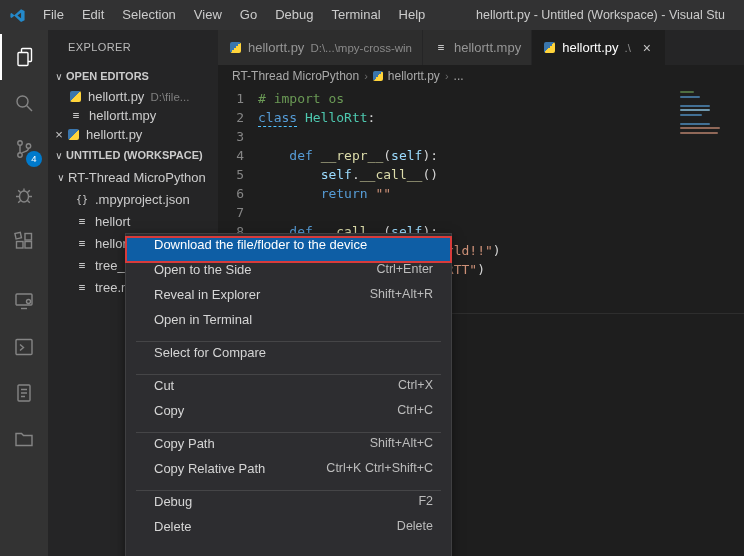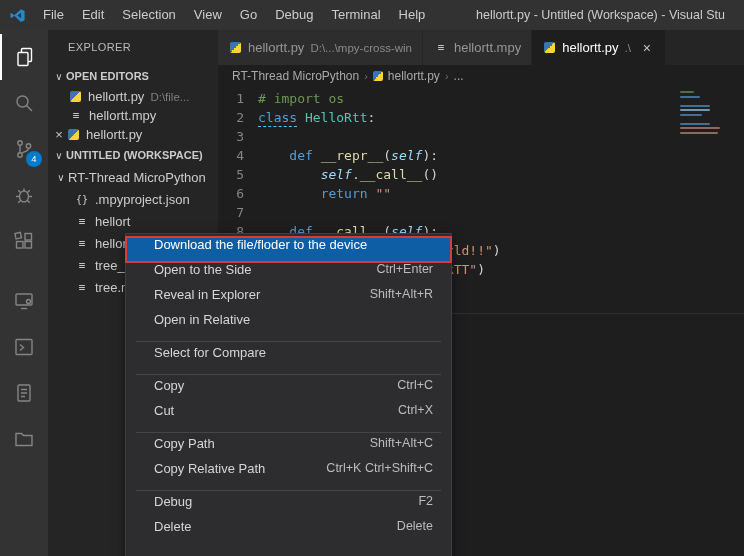--- a/index.html
+++ b/index.html
@@ -57,21 +57,21 @@
   
   .code { flex: 1; position: relative; font-family: "DejaVu Sans Mono", "Liberation Mono", monospace; font-size: 13px; line-height: 19px; padding-top: 2px; overflow: hidden; }
   .cline { display: flex; height: 19px; white-space: pre; }
   .ln { width: 40px; flex: none; text-align: right; padding-right: 14px; color: #858585; }
   .ltext { color: #d4d4d4; }
   .tok-comment { color: #6a9955; }
   .tok-keyword { color: #569cd6; }
   .tok-type { color: #4ec9b0; }
   .tok-function { color: #dcdcaa; }
   .tok-string { color: #ce9178; }
-  .tok-self { color: #9cdcfe; font-style: italic; }
+  .tok-self { color: #9cdcfe; }
   .tok-squiggle { border-bottom: 1px dashed #4fc1ff; padding-bottom: 1px; }
   .hline { position: absolute; top: 226px; left: 0; right: 0; height: 1px; background: #2e2e2e; }
   .minimap { position: absolute; top: 4px; right: 12px; width: 52px; }
   .mm-row { height: 2px; margin-bottom: 2.5px; border-radius: 1px; opacity: .65; }
   
   .context-menu { position: absolute; left: 125px; top: 233px; width: 327px; height: 400px; background: #2d2d30; border: 1px solid #3f3f41; box-shadow: 0 3px 10px rgba(0,0,0,.5); padding-top: 3px; z-index: 50; }
   .menu-row { height: 25px; display: flex; align-items: flex-start; padding: 0 18px 0 28px; color: #d5d5d5; font-size: 13px; cursor: default; }
   .menu-row.highlighted { background: var(--menu-highlight); color: #ffffff; }
   .menu-row.annotated { outline: 2px solid var(--annotation); outline-offset: -1px; }
   .mshortcut { margin-left: auto; color: #bcbcbc; font-size: 12.5px; }
@@ -287,35 +287,35 @@
     </div>
     <div class="menu-row">
       <span class="mlabel">Open to the Side</span>
       <span class="mshortcut">Ctrl+Enter</span>
     </div>
     <div class="menu-row">
       <span class="mlabel">Reveal in Explorer</span>
       <span class="mshortcut">Shift+Alt+R</span>
     </div>
     <div class="menu-row">
-      <span class="mlabel">Open in Relative</span>
+      <span class="mlabel">Open in Terminal</span>
     </div>
     <div class="menu-sep"></div>
     <div class="menu-row">
       <span class="mlabel">Select for Compare</span>
     </div>
     <div class="menu-sep"></div>
+    <div class="menu-row">
+      <span class="mlabel">Cut</span>
+      <span class="mshortcut">Ctrl+X</span>
+    </div>
     <div class="menu-row">
       <span class="mlabel">Copy</span>
       <span class="mshortcut">Ctrl+C</span>
     </div>
-    <div class="menu-row">
-      <span class="mlabel">Cut</span>
-      <span class="mshortcut">Ctrl+X</span>
-    </div>
     <div class="menu-sep"></div>
     <div class="menu-row">
       <span class="mlabel">Copy Path</span>
       <span class="mshortcut">Shift+Alt+C</span>
     </div>
     <div class="menu-row">
       <span class="mlabel">Copy Relative Path</span>
       <span class="mshortcut">Ctrl+K Ctrl+Shift+C</span>
     </div>
     <div class="menu-sep"></div>

